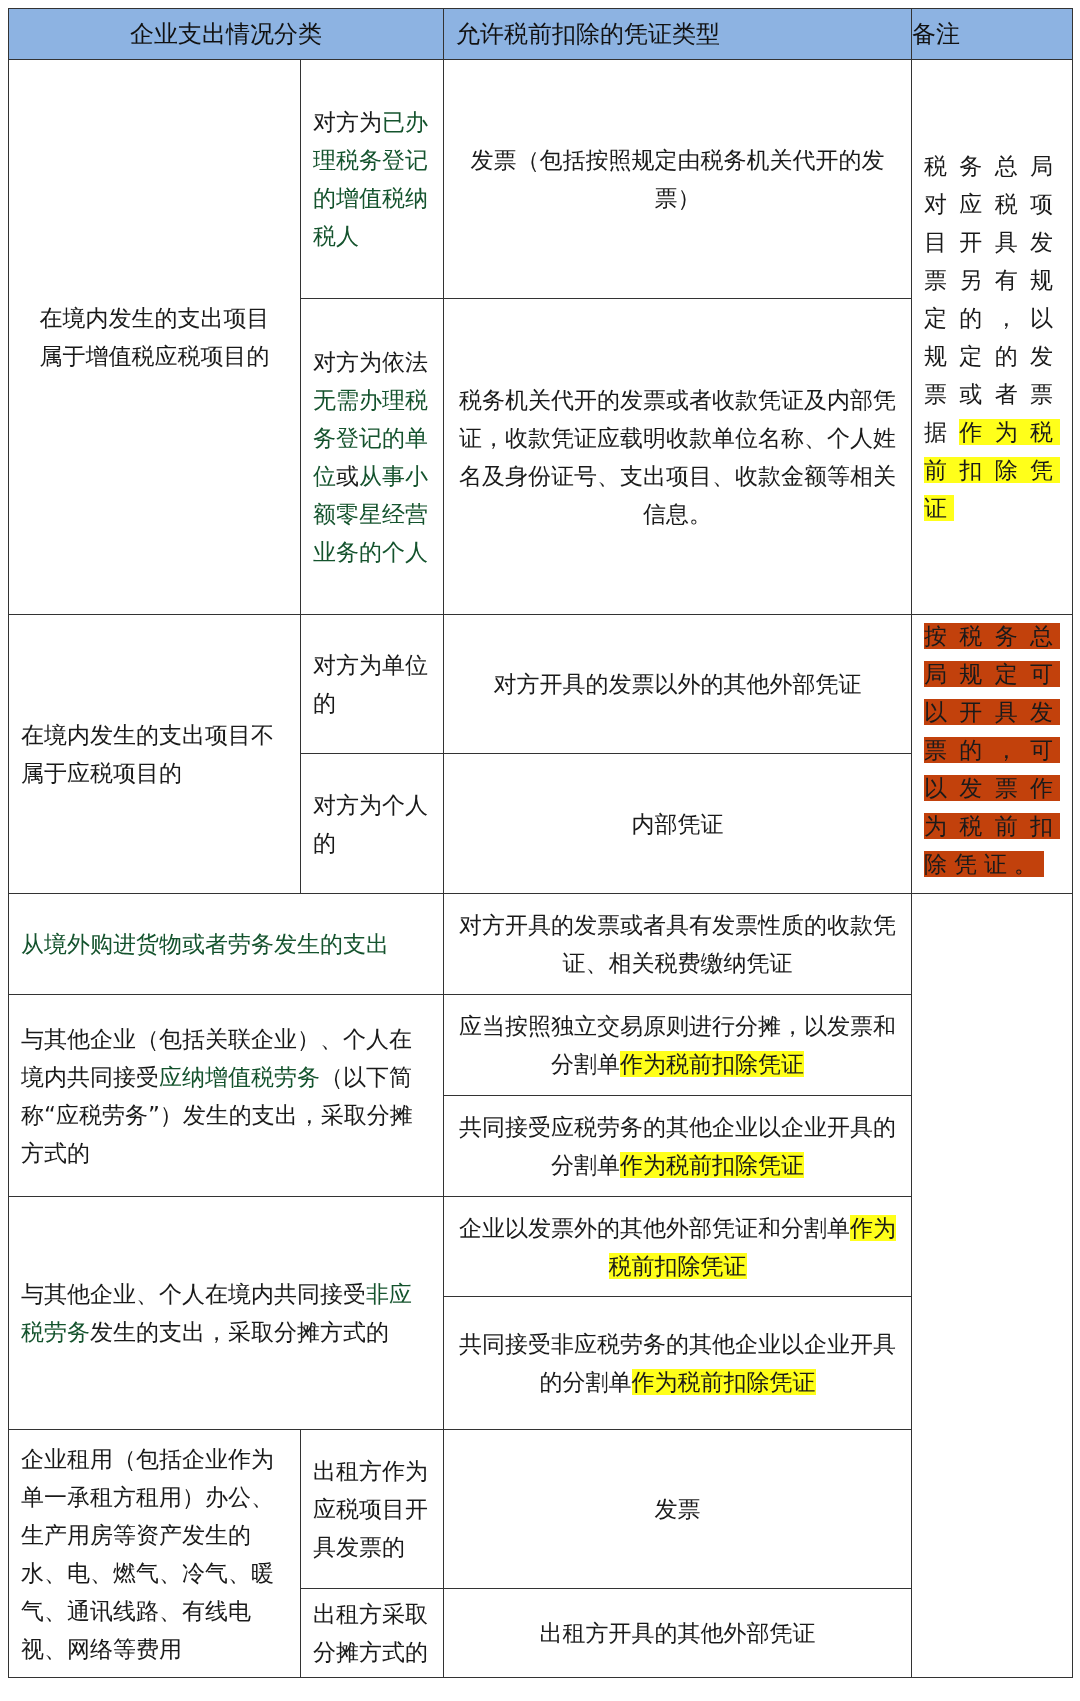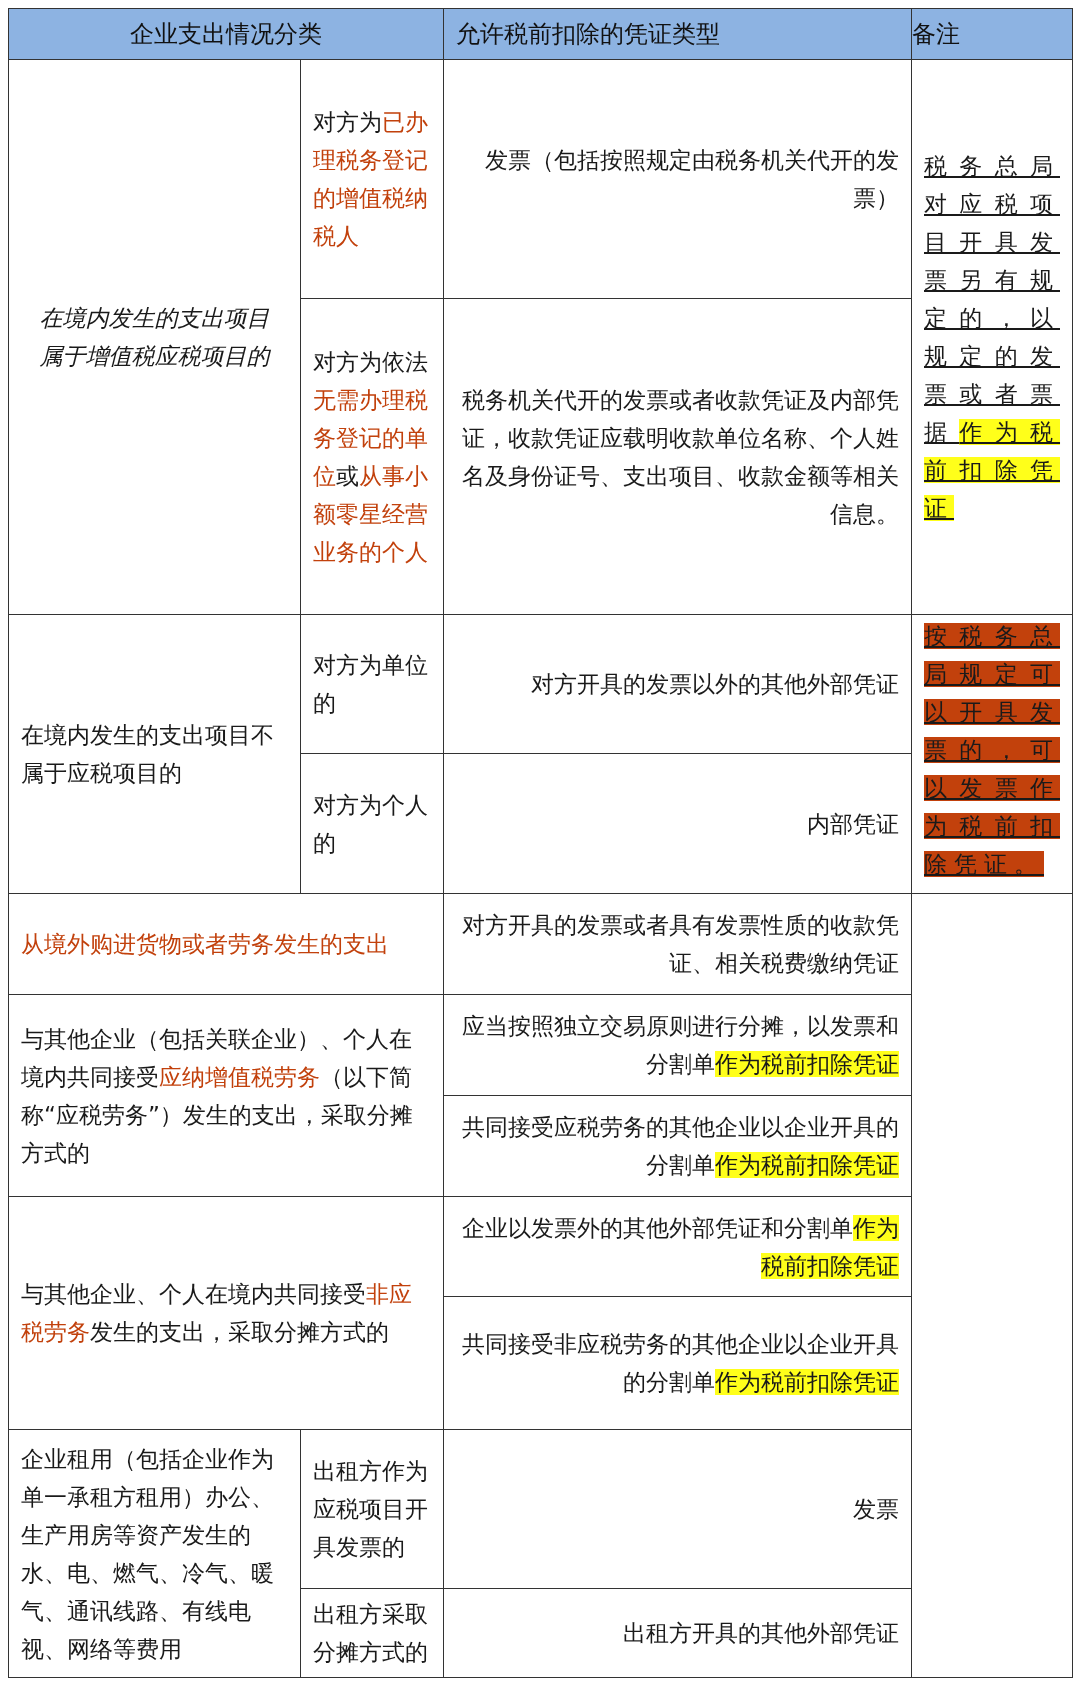--- a/index.html
+++ b/index.html
@@ -4,26 +4,26 @@
   <style>
     html, body { margin: 0; padding: 0; background: #ffffff; }
     body { width: 1080px; height: 1701px; position: relative; overflow: hidden;
            font-family: "DejaVu Sans", "Liberation Sans", sans-serif; color: #1a1a1a; }
     table.main { position: absolute; left: 8px; top: 8px; width: 1064px;
                  border-collapse: collapse; table-layout: fixed; border-radius: 14px; }
     table.main td, table.main th { border: 1.5px solid #333; padding: 0; vertical-align: middle; }
     th { background: #8db3e2; font-weight: normal; font-size: 24px; color: #111; height: 50px; }
     th.h-note { text-align: left; padding-left: 12px; vertical-align: top; padding-top: 6px; }
     td { font-size: 23px; line-height: 38px; }
-    .cat { text-align: center; padding: 0 20px !important; font-style: italic; }
+    .cat { text-align: center; padding: 0 20px !important; }
     .catl { text-align: left; padding: 8px 12px !important; }
     .sub { text-align: left; padding: 0 12px !important; }
-    .ev { text-align: right; padding: 0 12px !important; }
-    .note-cell { padding: 0 12px !important; text-decoration: underline; }
-    .red { color: #c2410c; }
+    .ev { text-align: center; padding: 0 12px !important; }
+    .note-cell { padding: 0 12px !important; }
+    .red { color: #14532d; }
     .hl-y { background: #ffff1a; }
     .hl-r { background: #c2410c; }
     .note-text { letter-spacing: 7px; }
     .empty { background: #fff; }
   </style>
 </head>
 <body>
 
 <table class="main">
   <colgroup>

